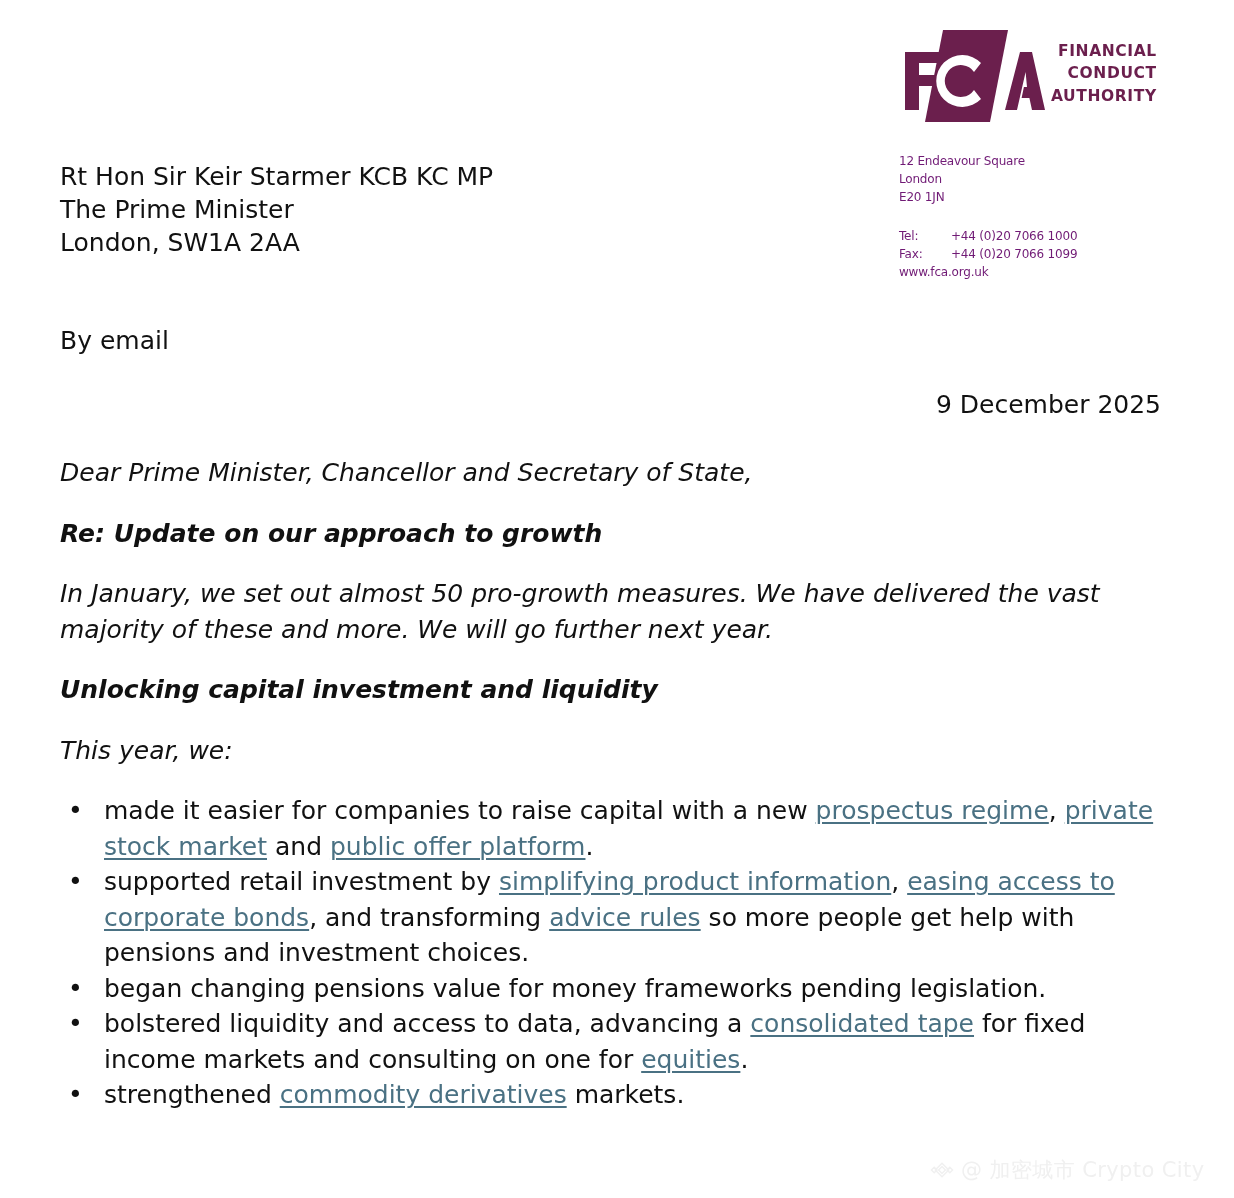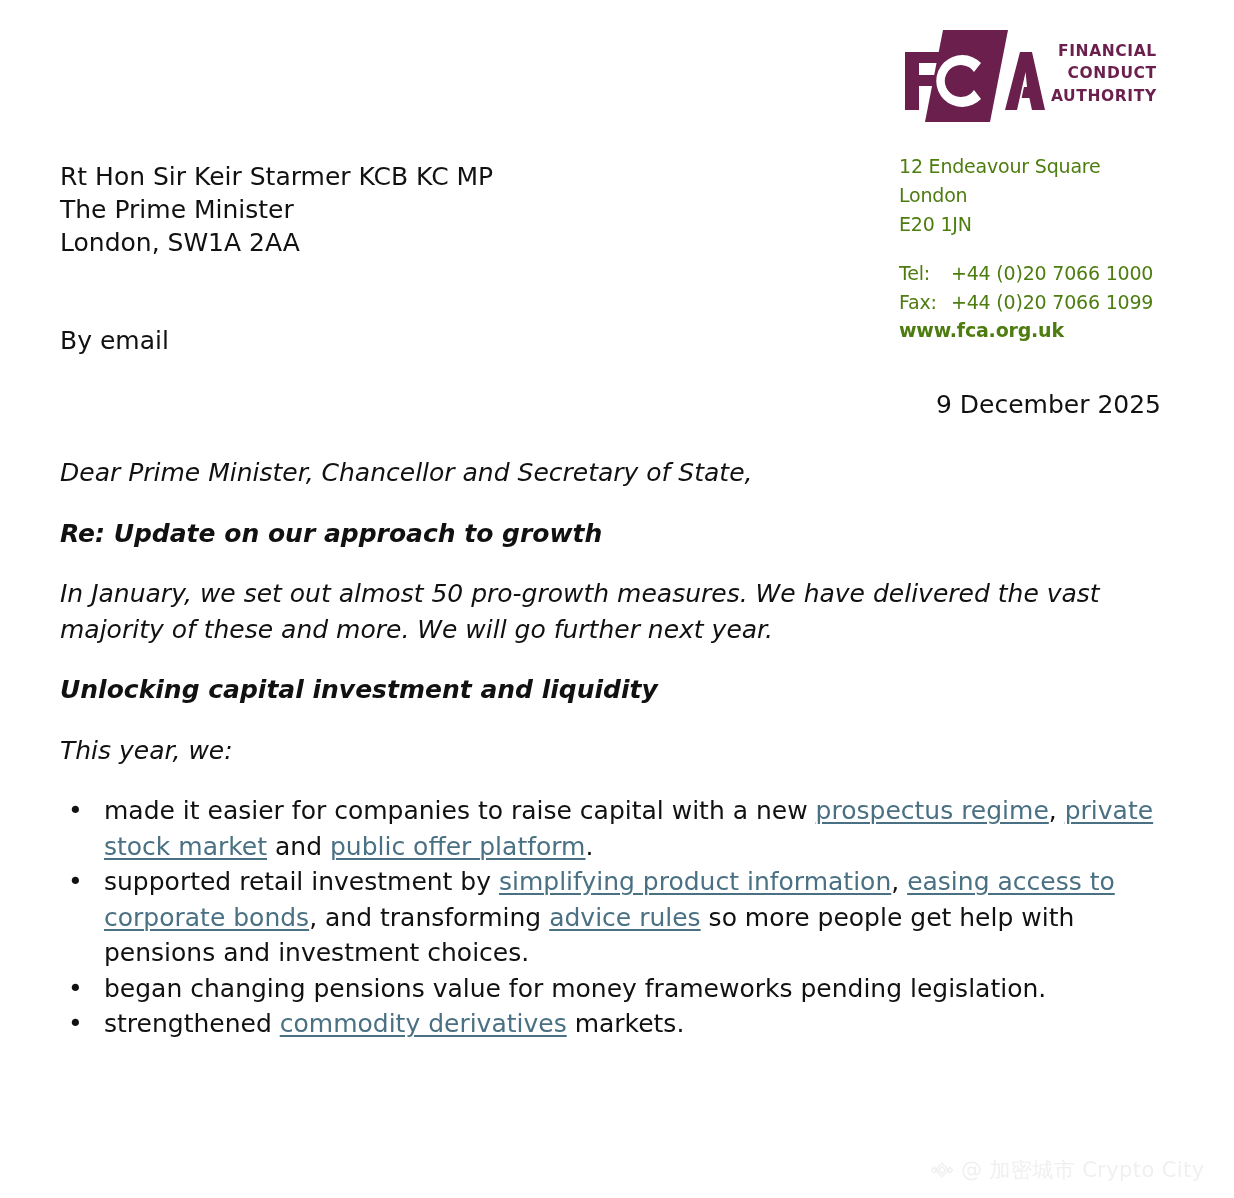--- a/index.html
+++ b/index.html
@@ -45,36 +45,36 @@
     color: #6b1f4d;
     white-space: nowrap;
   }
 
   .contact-block {
     position: absolute;
     top: 152px;
     left: 899px;
     width: 300px;
     font-family: "DejaVu Sans", "Liberation Sans", sans-serif;
-    font-size: 19px;
+    font-size: 12px;
     line-height: 1.52;
-    color: #4d7c0f;
+    color: #701a75;
     letter-spacing: -0.2px;
   }
   .contact-block .addr-line { white-space: nowrap; }
   .contact-spacer { height: 20px; }
   .contact-row {
     display: flex;
     white-space: nowrap;
   }
   .contact-row .lbl {
     width: 52px;
     flex: 0 0 auto;
   }
-  .contact-url { white-space: nowrap; font-weight: bold; }
+  .contact-url { white-space: nowrap; }
 
   
   .recipient {
     position: absolute;
     top: 161px;
     left: 60px;
     font-size: 25px;
     line-height: 1.31;
     color: #111111;
     white-space: nowrap;
@@ -210,20 +210,21 @@
 <div class="letter-body">
   <p>Dear Prime Minister, Chancellor and Secretary of State,</p>
   <p class="heading">Re: Update on our approach to growth</p>
   <p>In January, we set out almost 50 pro-growth measures. We have delivered the vast majority of these and more. We will go further next year.</p>
   <p class="heading">Unlocking capital investment and liquidity</p>
   <p>This year, we:</p>
   <ul id="measures-list">
       <li><span>made it easier for companies to raise capital with a new </span><a class="doc-link" href="#">prospectus regime</a><span>, </span><a class="doc-link" href="#">private stock market</a><span> and </span><a class="doc-link" href="#">public offer platform</a><span>.</span></li>
       <li><span>supported retail investment by </span><a class="doc-link" href="#">simplifying product information</a><span>, </span><a class="doc-link" href="#">easing access to corporate bonds</a><span>, and transforming </span><a class="doc-link" href="#">advice rules</a><span> so more people get help with pensions and investment choices.</span></li>
       <li><span>began changing pensions value for money frameworks pending legislation.</span></li>
+      <li><span>bolstered liquidity and access to data, advancing a </span><a class="doc-link" href="#">consolidated tape</a><span> for fixed income markets and consulting on one for </span><a class="doc-link" href="#">equities</a><span>.</span></li>
       <li><span>strengthened </span><a class="doc-link" href="#">commodity derivatives</a><span> markets.</span></li>
     </ul>
 </div>
 
 <div class="watermark">
   <svg width="24" height="24" viewBox="0 0 24 24" aria-hidden="true">
     <g fill="none" stroke="#f0f0f0" stroke-width="1.4">
       <rect x="7.2" y="7.2" width="9.6" height="9.6" transform="rotate(45 12 12)"></rect>
       <rect x="9.6" y="9.6" width="4.8" height="4.8" transform="rotate(45 12 12)"></rect>
       <path d="M1.4 12 L4.2 9.2 L7 12 L4.2 14.8 Z"></path>

